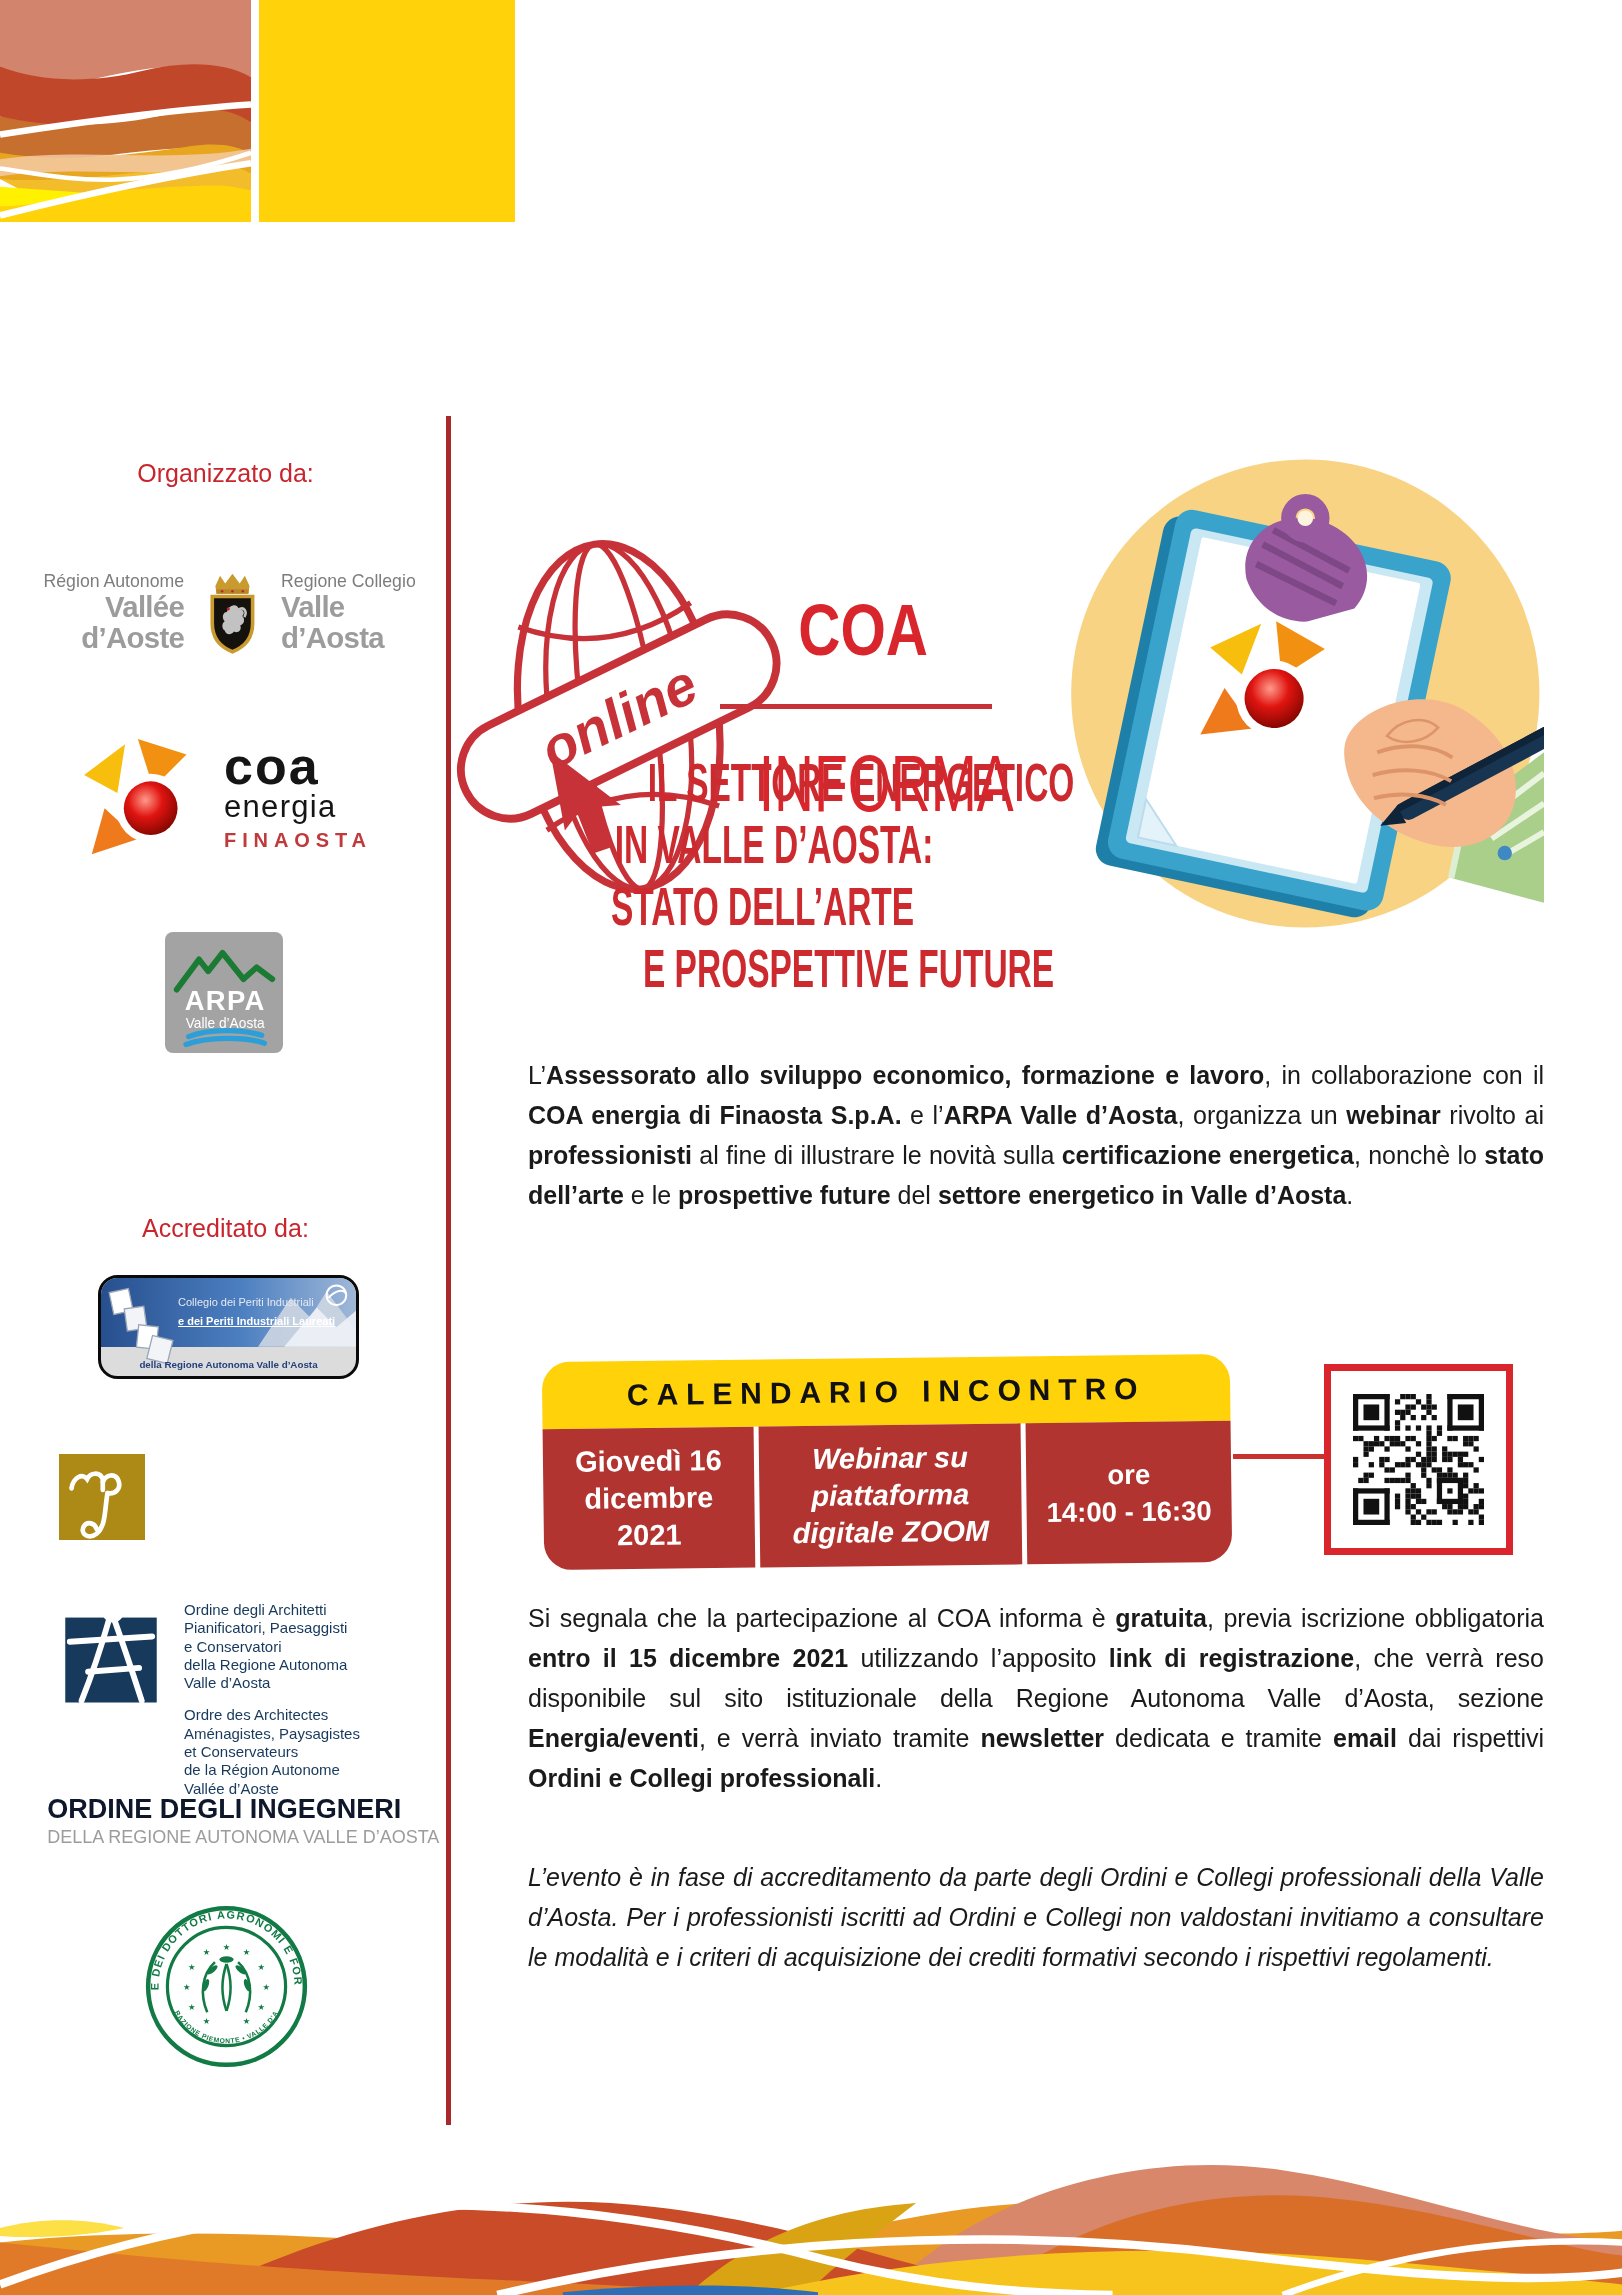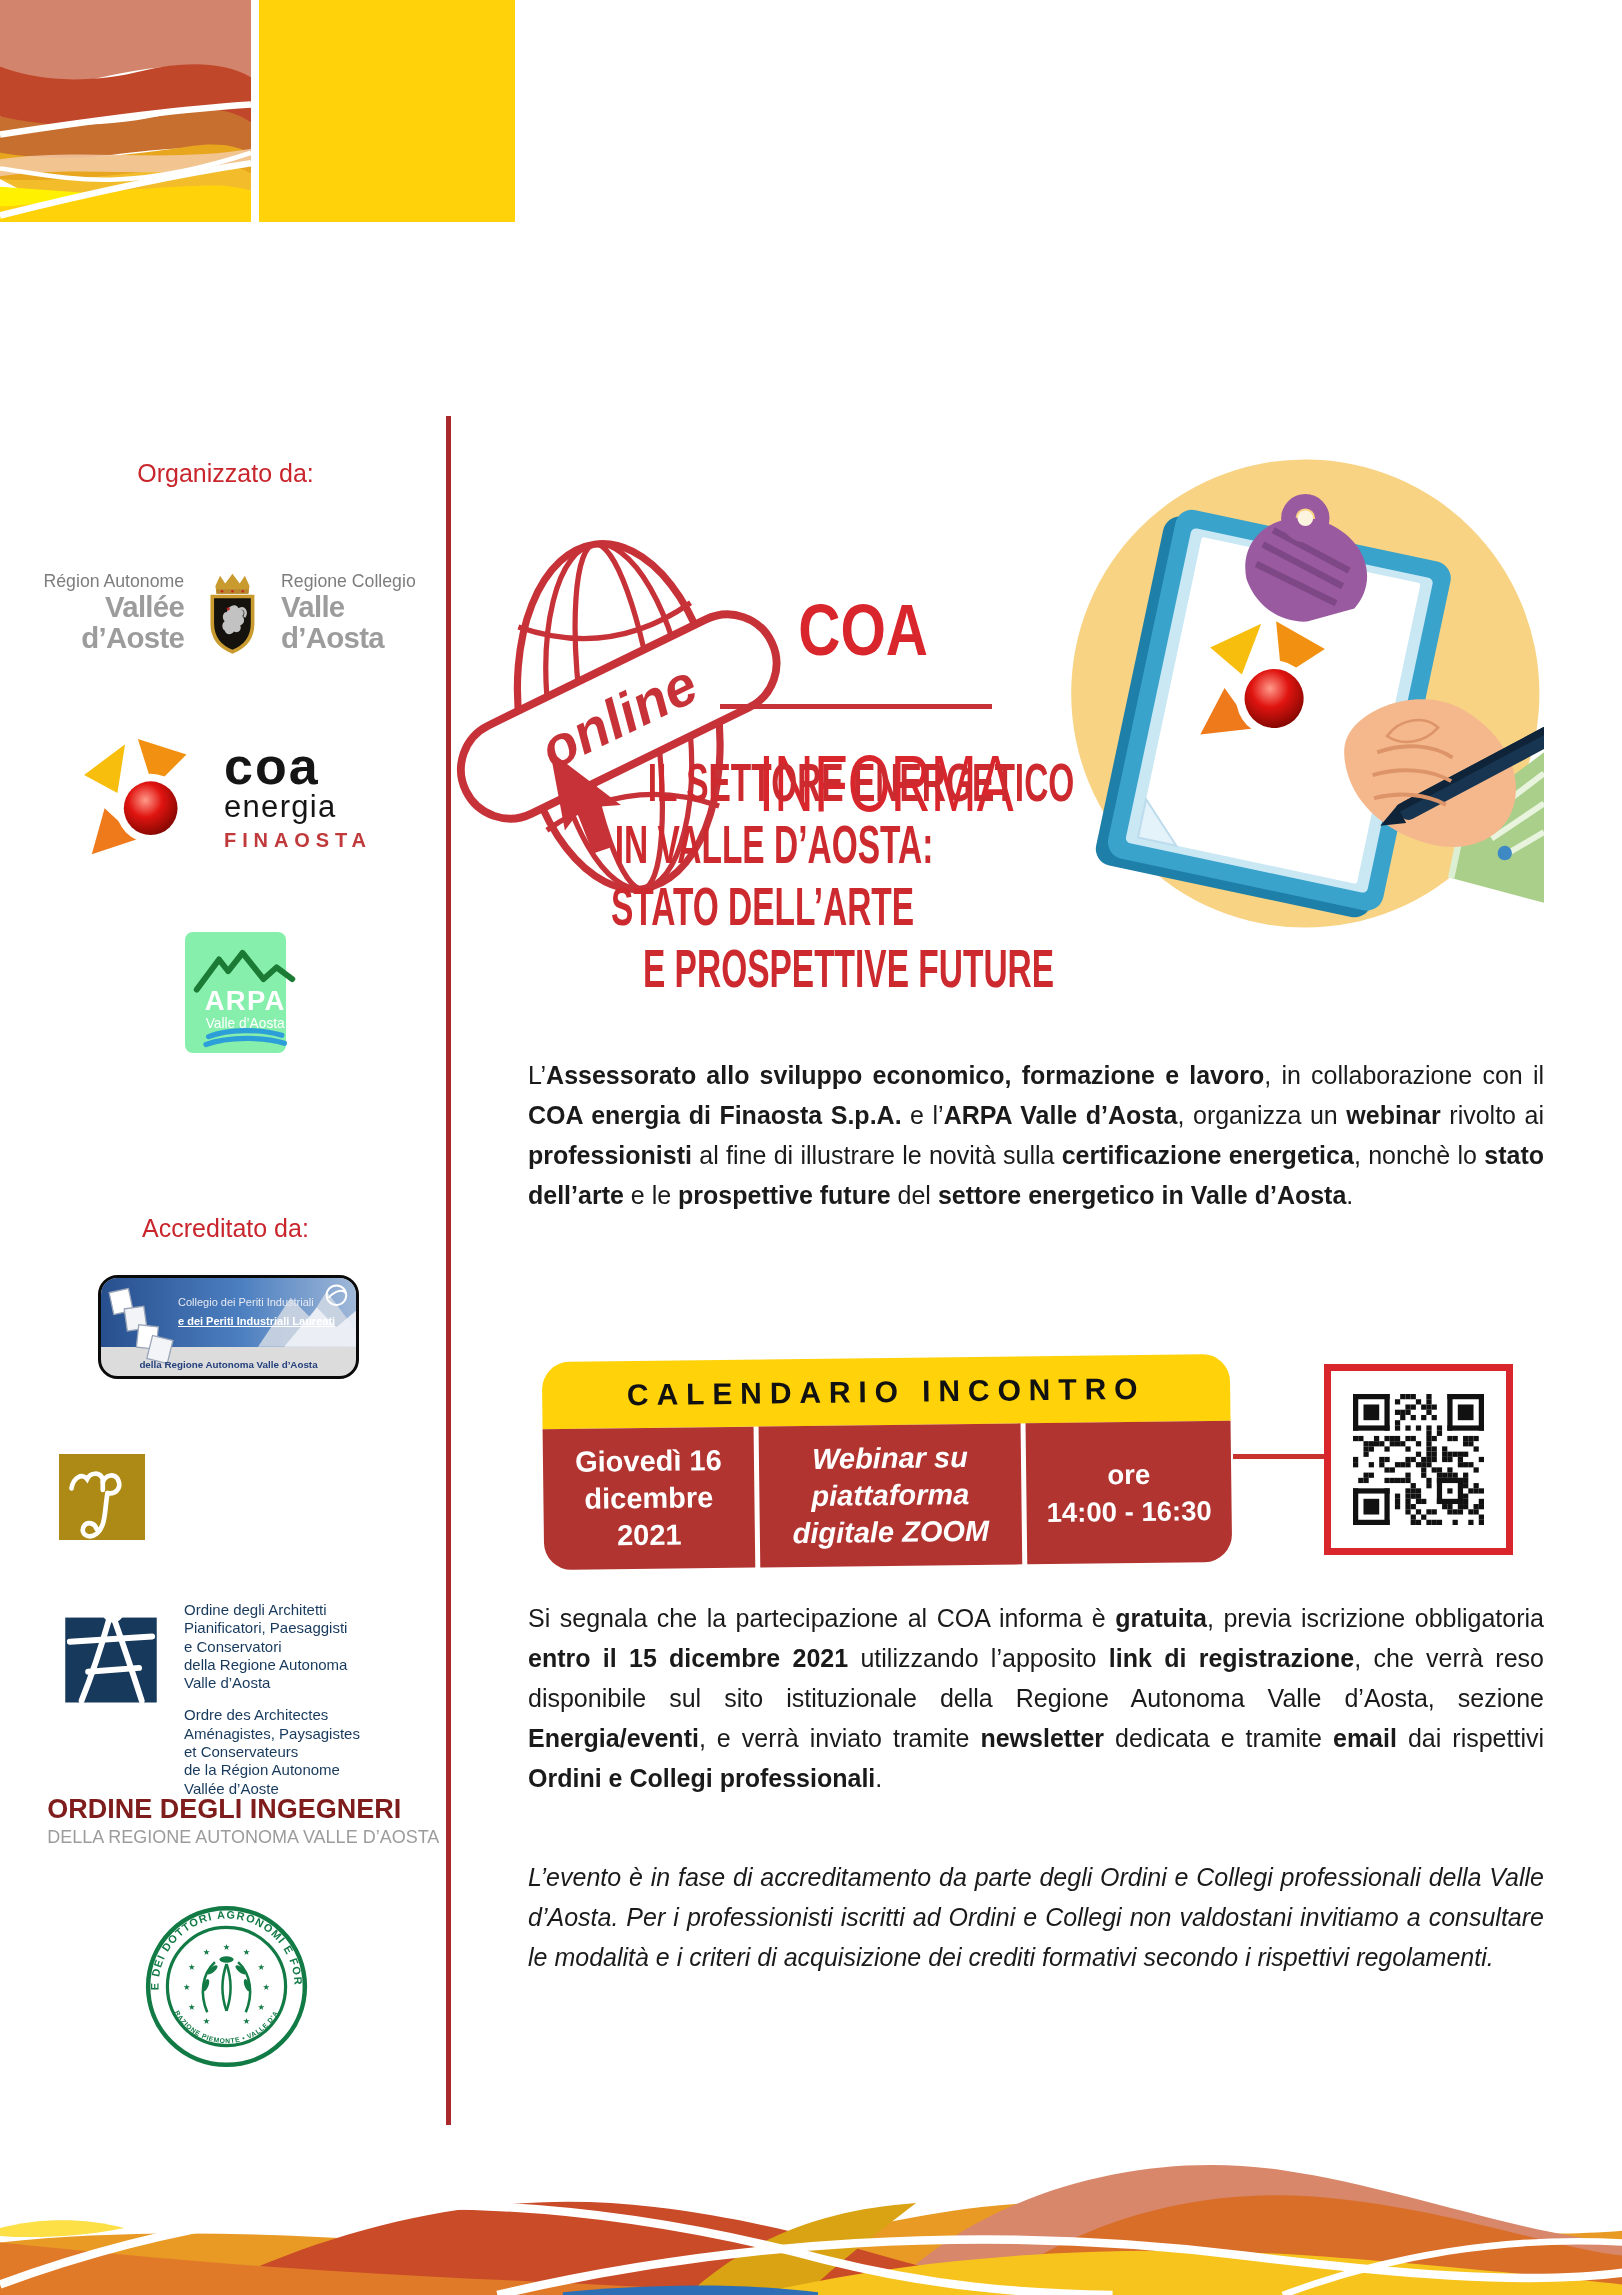--- a/index.html
+++ b/index.html
@@ -35,35 +35,35 @@
   .cal-c2{width:262px;font-style:italic;}
   .cal-c3{width:205px;border-radius:0 0 27.5px 0;font-size:27.5px;}
   .qr-frame{border:7.2px solid #d9262c;background:#fff;display:flex;align-items:center;justify-content:center;}
   .region-row{display:flex;align-items:center;justify-content:center;gap:20px;}
   .region-small{font-size:17.7px;color:#7d7d7d;line-height:19.6px;}
   .region-big{font-size:29.4px;font-weight:700;color:#9c9c9c;line-height:31px;letter-spacing:-0.7px;}
   .coa-row{display:flex;align-items:center;justify-content:center;gap:17px;}
   .coa-name{font-size:52px;font-weight:700;color:#151515;line-height:46px;letter-spacing:2px;}
   .coa-sub{font-size:31px;color:#151515;line-height:35px;letter-spacing:1.3px;}
   .coa-brand{font-size:20px;font-weight:700;color:#c03a3c;letter-spacing:5.9px;margin-top:5.2px;}
-  .arpa-box{width:101px;height:121px;background:#86efac;border-radius:7.9px;margin-left:20px;}
+  .arpa-box{width:118px;height:121px;background:#a3a3a3;border-radius:7.9px;}
   .periti-box{width:255px;height:98px;border:3.3px solid #0a0a0a;border-radius:19.6px;overflow:hidden;position:relative;background:#dcdcdc;}
   .periti-top{position:absolute;left:0;top:0;width:100%;height:70%;
               background:linear-gradient(90deg,#274f8e 0%,#4c7fc0 55%,#9fb8d8 100%);}
   .periti-l1{position:absolute;left:77px;top:18.3px;font-size:11px;color:#e6e9f2;}
   .periti-l2{position:absolute;left:77px;top:37px;font-size:11px;font-weight:700;color:#ffffff;text-decoration:underline;}
   .periti-l3{position:absolute;left:0;bottom:6.5px;width:100%;text-align:center;font-size:9.8px;font-weight:700;color:#23407c;}
   .geo-row{display:flex;align-items:flex-start;gap:9.2px;}
   .geo-strips{display:flex;flex-direction:column;align-items:flex-start;gap:0;padding-top:2.6px;}
   .geo-strip{background:#111;color:#fff;font-weight:700;font-size:18.3px;line-height:23.6px;padding:1.3px 6.5px;white-space:nowrap;}
   .arch-row{display:flex;align-items:flex-start;gap:24px;}
   .arch-text{font-size:15px;line-height:18.3px;color:#17395c;}
   .arch-fr{margin-top:14px;}
   .ing-row{display:flex;align-items:flex-start;gap:9.2px;}
-  .ing-l1{font-size:27px;font-weight:700;color:#7f1d1d;white-space:nowrap;}
+  .ing-l1{font-size:27px;font-weight:700;color:#0f172a;white-space:nowrap;}
   .ing-l2{font-size:18px;color:#9c9c9c;white-space:nowrap;margin-top:2px;}
 </style>
 </head>
 <body>
 
 <svg width="0" height="0" style="position:absolute" aria-hidden="true">
   <defs>
     <radialGradient id="ballGrad" cx="40%" cy="35%" r="70%">
       <stop offset="0%" stop-color="#ff9a8a"></stop>
       <stop offset="45%" stop-color="#e01410"></stop>

